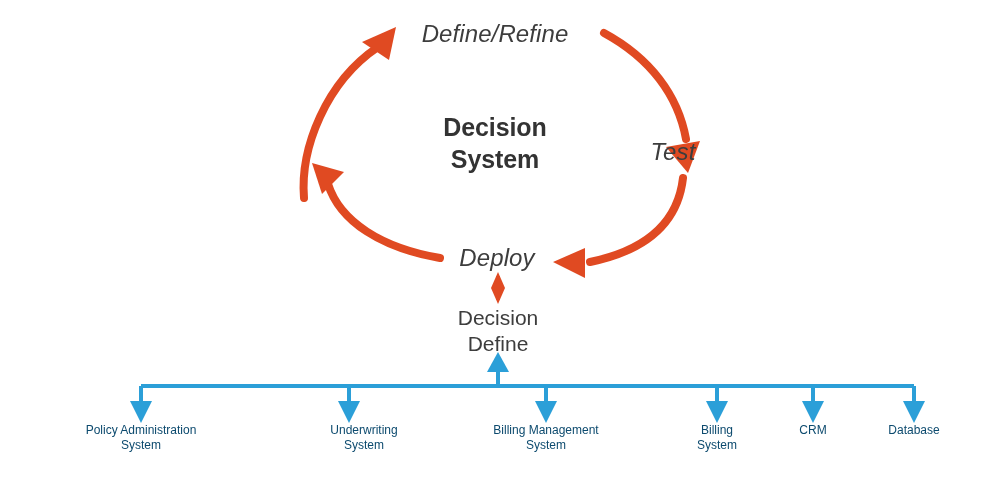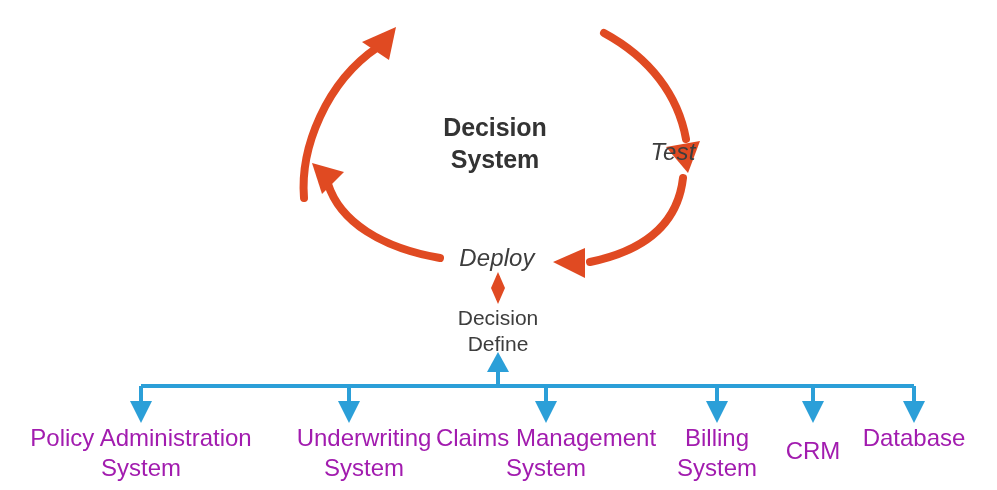--- a/index.html
+++ b/index.html
@@ -49,22 +49,22 @@
     letter-spacing: -0.1px;
   }
   .service-label {
     font-size: 21px;
     color: #3d3d3d;
     text-align: center;
     line-height: 1.22;
     transform: translate(-50%, -50%);
   }
   .sys-label {
-    font-size: 24px;
-    color: #a21caf;
+    font-size: 12px;
+    color: #0c4a6e;
     text-align: center;
     line-height: 1.25;
     transform: translateX(-50%);
     white-space: pre-line;
   }
 </style>
 </head>
 <body>
 
 <div id="canvas">
@@ -124,40 +124,41 @@
         <path d="M 914,423 L 925,401 L 903,401 Z" stroke="none"></path>
       </g>
     </g>
   </svg>
 
   <div class="txt center-title" style="left:495px; top:143px;">
     <div>Decision</div>
     <div>System</div>
   </div>
 
+  <div class="txt cycle-label" style="left:495px; top:34px;">Define/Refine</div>
 
   <div class="txt cycle-label" style="left:673px; top:152px;">Test</div>
 
   <div class="txt cycle-label" style="left:497px; top:258px;">Deploy</div>
 
 
   <div class="txt service-label" style="left:498px; top:331px;">
     <div>Decision</div>
     <div>Define</div>
   </div>
 
   <div class="txt sys-label" style="left:141px; top:423px;">Policy Administration
 System</div>
 
   <div class="txt sys-label" style="left:364px; top:423px;text-align:center;">Underwriting
 System</div>
 
-  <div class="txt sys-label" style="left:546px; top:423px;">Claims Management
+  <div class="txt sys-label" style="left:546px; top:423px;">Billing Management
 System</div>
 
   <div class="txt sys-label" style="left:717px; top:423px;">Billing
 System</div>
 
-  <div class="txt sys-label" style="left:813px; top:423px;margin-top:13px;">CRM</div>
+  <div class="txt sys-label" style="left:813px; top:423px;">CRM</div>
 
   <div class="txt sys-label" style="left:914px; top:423px;text-align:right;">Database</div>
 
 </div>
 
 </body></html>

